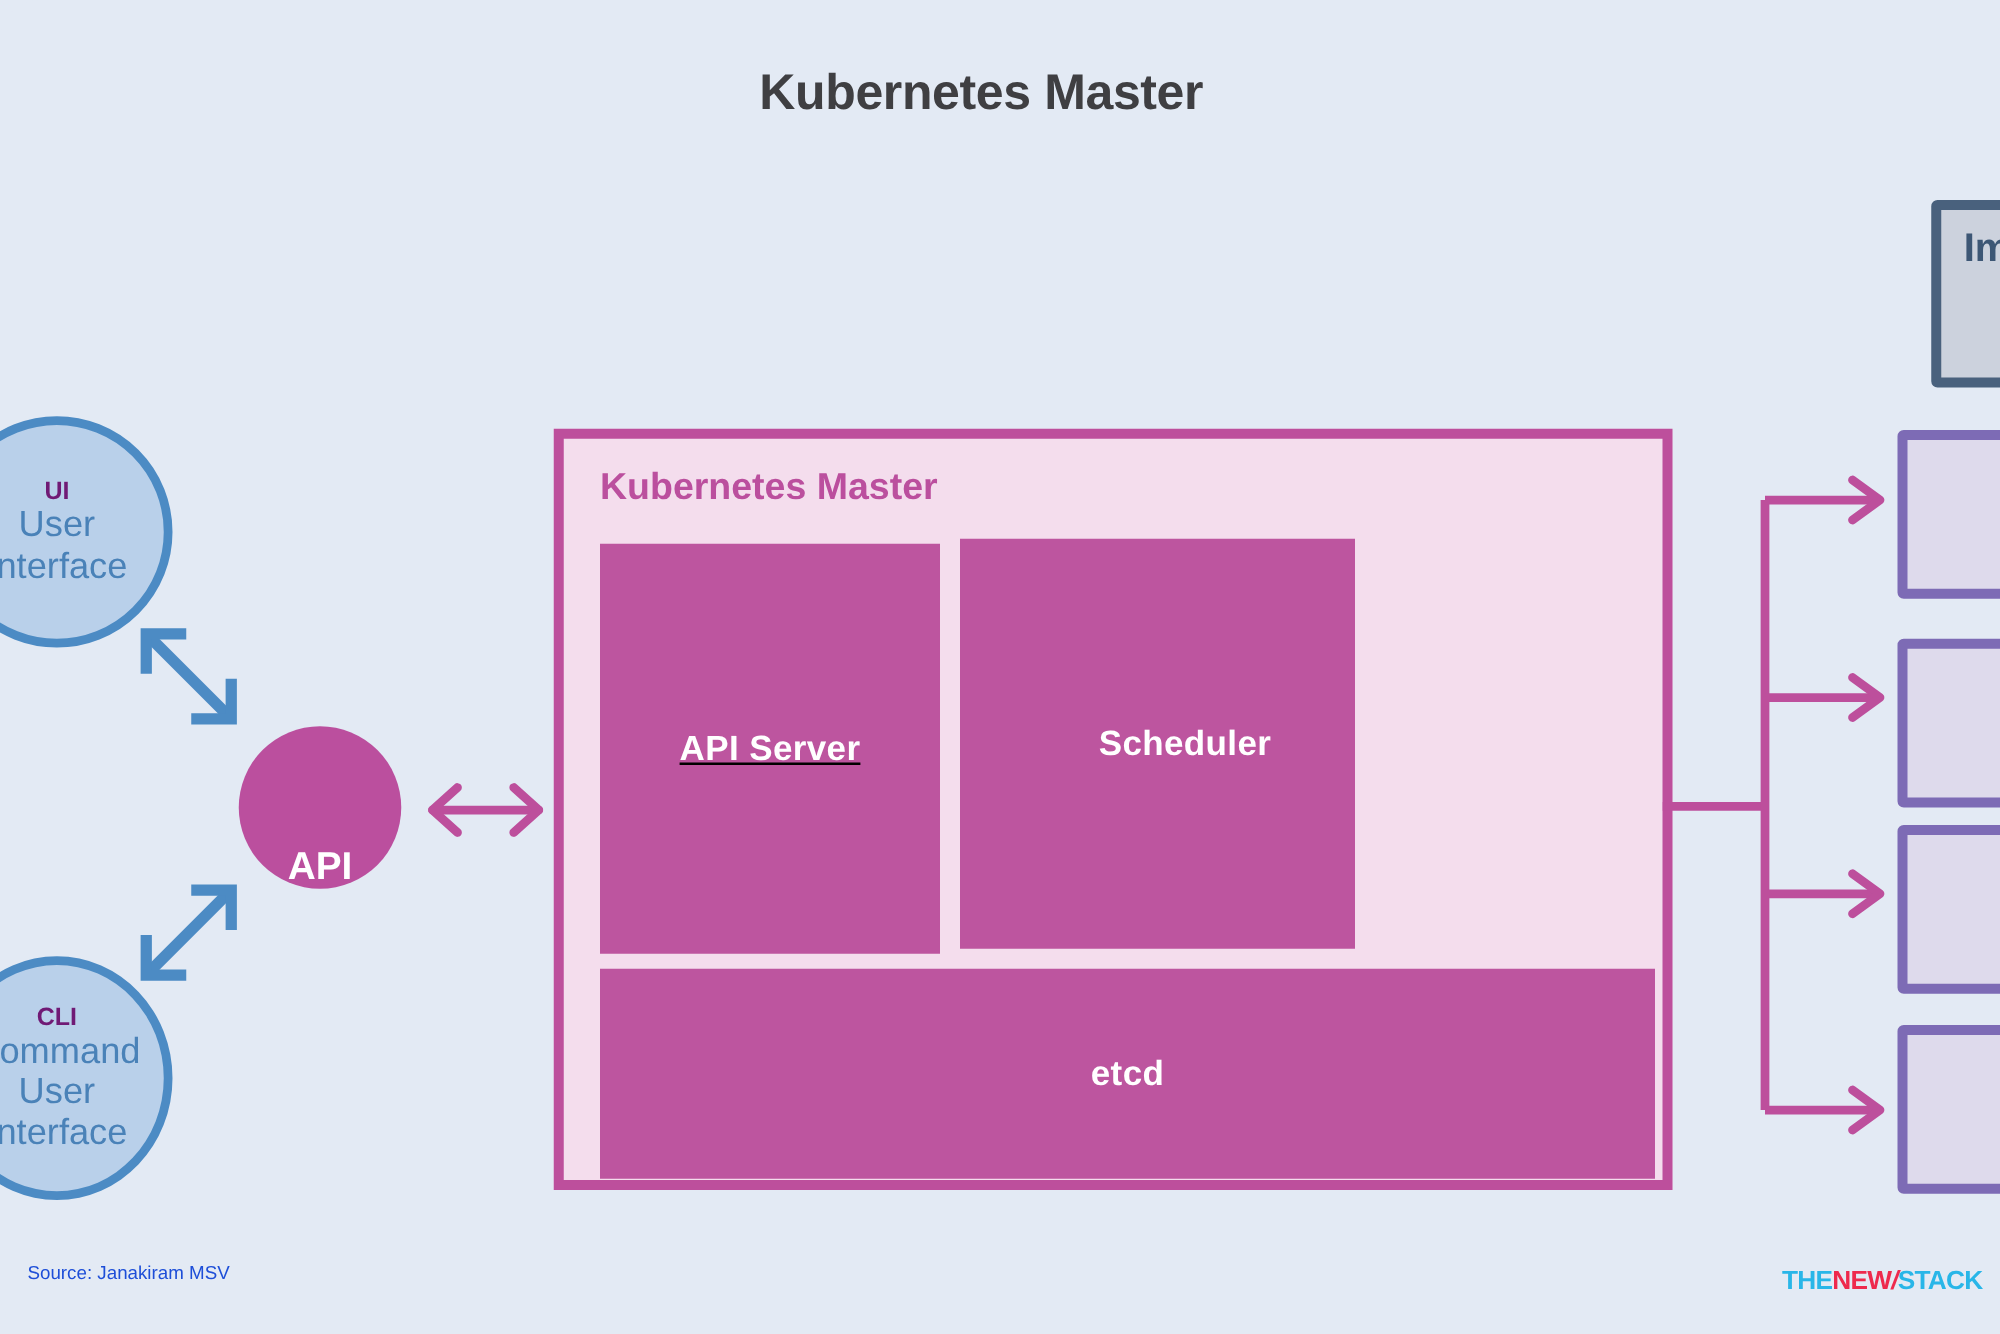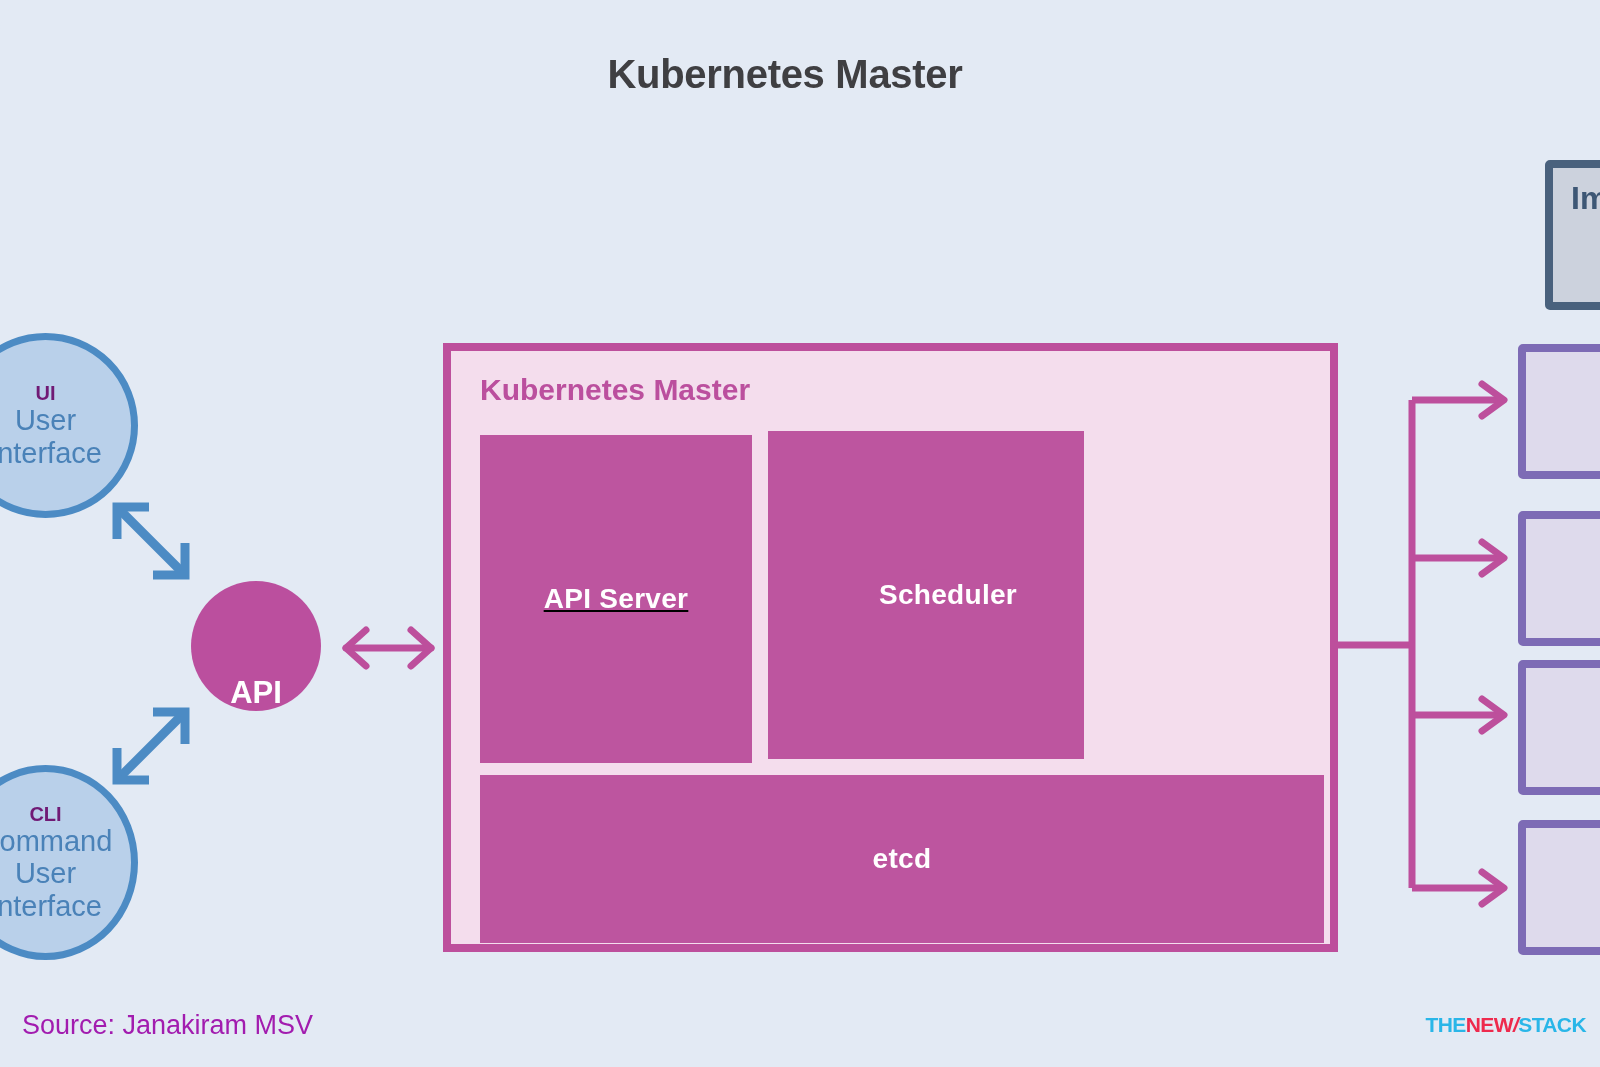--- a/index.html
+++ b/index.html
@@ -173,22 +173,22 @@
   #node-box-1 { top: 344px; }
   #node-box-2 { top: 511px; }
   #node-box-3 { top: 660px; }
   #node-box-4 { top: 820px; }
 
   
   #source-text {
     position: absolute;
     left: 22px;
     top: 1010px;
-    font-size: 27px;
-    color: #a21caf;
+    font-size: 15px;
+    color: #1d4ed8;
   }
   #logo {
     position: absolute;
     right: 14px;
     top: 1013px;
     font-size: 21px;
     font-weight: bold;
     letter-spacing: -0.6px;
     white-space: nowrap;
     text-align: right;

